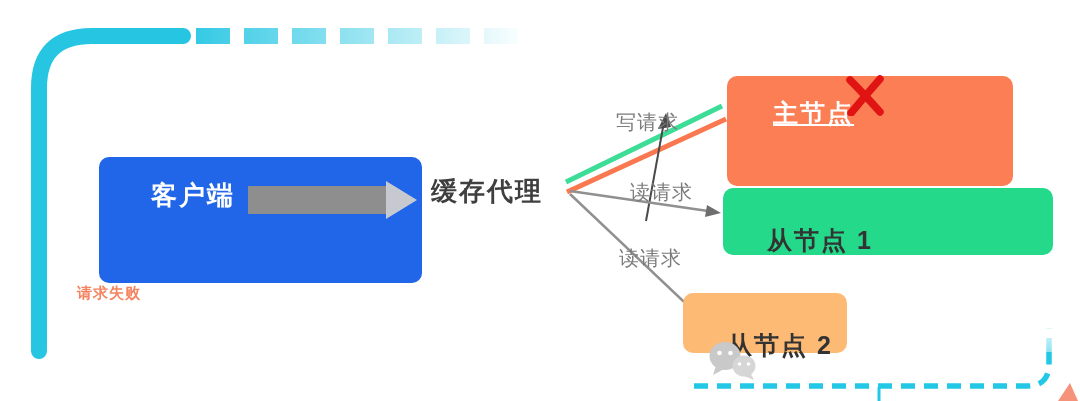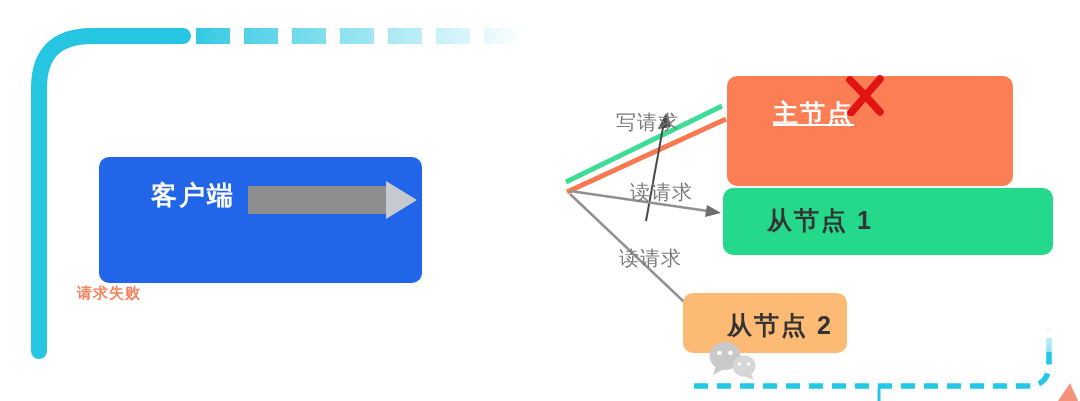--- a/index.html
+++ b/index.html
@@ -9,21 +9,21 @@
   }
   .layer{position:absolute;left:0;top:0;width:1080px;height:401px;pointer-events:none;}
   .node{position:absolute;border-radius:10px;box-sizing:border-box;}
   .node .node-label{font-weight:bold;letter-spacing:2px;}
   .node-client{left:75px;top:157px;width:323px;height:126px;background:#2166E8;margin-left:24px;}
   .node-client .node-label{color:#ffffff;font-size:26px;padding:21px 0 0 52px;display:block;}
   .node-master{left:727px;top:76px;width:286px;height:110px;background:#FB7E55;}
   .node-master .node-label{color:#ffffff;font-size:25px;padding:21px 0 0 46px;display:inline-block;text-decoration:underline;}
   .node-slave1{left:723px;top:188px;width:330px;height:67px;background:#25D98B;}
   .node-slave2{left:683px;top:293px;width:164px;height:60px;background:#fdba74;}
-  .node-slave1 .node-label,.node-slave2 .node-label{color:#333333;font-size:25px;padding:16px 0 0 44px;display:block;}
+  .node-slave1 .node-label,.node-slave2 .node-label{color:#333333;font-size:25px;padding:16px 0 0 44px;display:block;margin-top:20px;}
   .proxy-label{
     position:absolute;left:431px;top:174px;font-size:26px;font-weight:bold;
     color:#3F3F3F;letter-spacing:2px;
   }
   .edge-label{
     position:absolute;font-size:20px;color:#7C7C7C;letter-spacing:1px;white-space:nowrap;
   }
   .edge-label-write{left:616px;top:109px;}
   .edge-label-read1{left:630px;top:179px;}
   .edge-label-read2{left:619px;top:245px;}
@@ -87,20 +87,21 @@
   </div>
   <div class="node node-slave2">
     <span class="node-label">从节点 2</span>
   </div>
 
   <svg class="layer" viewBox="0 0 1080 401" width="1080" height="401">
     <rect x="248" y="186" width="138" height="28" fill="#8E8E8E"></rect>
     <polygon points="386,181 386,219 417,200" fill="#C6CAD0"></polygon>
   </svg>
 
+  <div class="proxy-label">缓存代理</div>
   <div class="edge-label edge-label-write">写请求</div>
   <div class="edge-label edge-label-read1">读请求</div>
   <div class="edge-label edge-label-read2">读请求</div>
   <div class="client-note">请求失败</div>
 
   <div class="watermark">
     <svg width="50" height="42" viewBox="0 0 50 42">
       <ellipse cx="17" cy="17" rx="15.5" ry="14" fill="#C9C9C9"></ellipse>
       <path d="M 8 27 L 5 36 L 16 30 Z" fill="#C9C9C9"></path>
       <circle cx="11.5" cy="14" r="2.3" fill="#ffffff"></circle>

